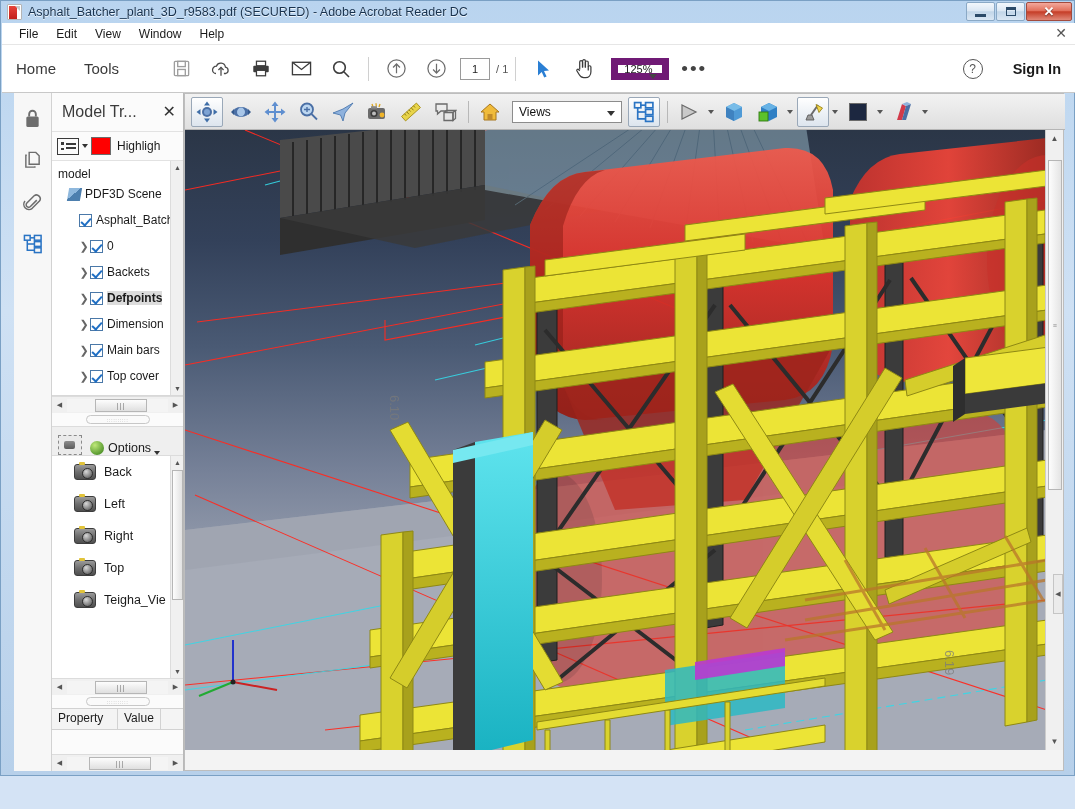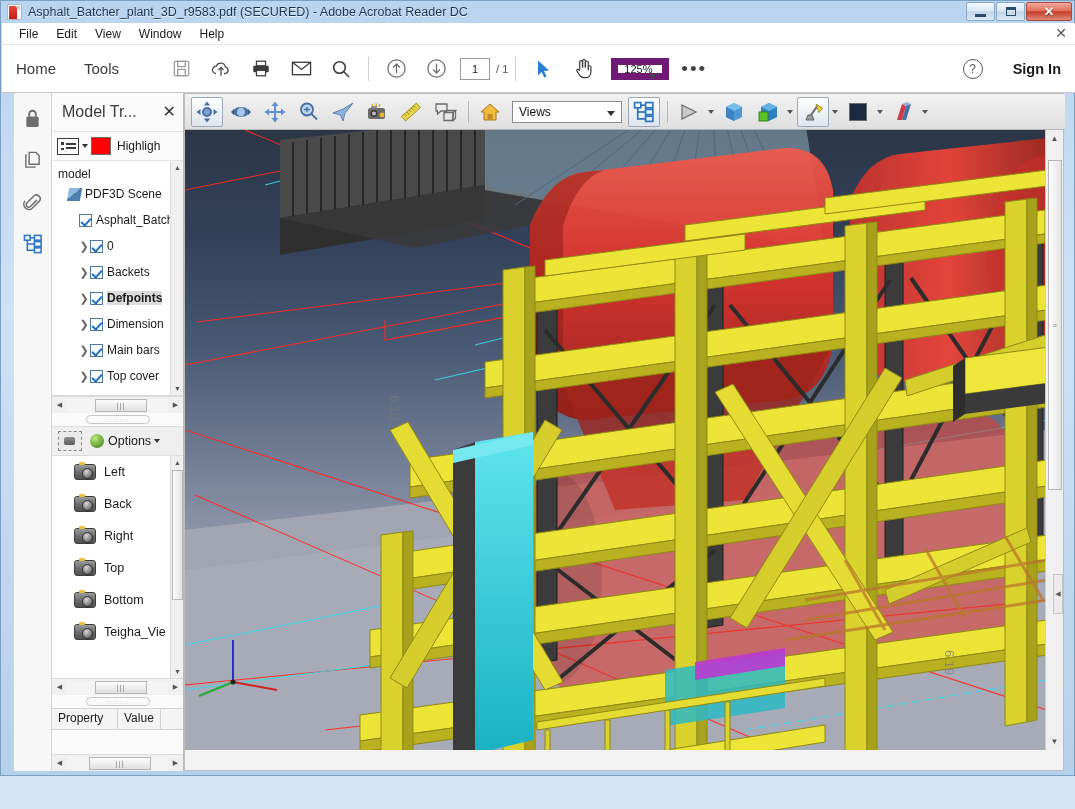--- a/index.html
+++ b/index.html
@@ -198,21 +198,21 @@
     background: #fbfbfb;
   }
   .grip .gp {
     width: 64px; height: 9px; border: 1px solid #c7c7c7; border-radius: 5px;
     background: #fafafa; display: flex; align-items: center; justify-content: center;
     font-size: 6px; color: #b0b0b0; letter-spacing: .5px; overflow:hidden;
   }
 
   
   .vtoolbar {
-    height: 30px; display: flex; align-items: center; padding-left: 6px; flex: none;
+    height: 30px; display: flex; align-items: flex-end; padding-left: 6px; flex: none;
     background: #efefef; border-top: 1px solid #dcdcdc; border-bottom: 1px solid #dcdcdc;
   }
   .camadd {
     width: 24px; height: 20px; border: 1px dashed #8a8a8a; position: relative;
     background: #eaeaea;
   }
   .camadd::before {
     content:""; position:absolute; left:5px; top:5px; width:11px; height:8px;
     border-radius:2px; background: linear-gradient(to bottom,#8d8d8d,#5b5b5b);
   }
@@ -558,37 +558,33 @@
         <div class="camadd"></div>
         <div class="optball"></div>
         <div class="optlbl">Options</div>
         <div class="minicar"></div>
       </div>
 
       <div class="views">
         <div id="views-rows">
             <div class="vrow">
               <span class="cam"></span>
-              <span class="vl">Left</span>
+              <span class="vl">Back</span>
             </div>
             <div class="vrow">
               <span class="cam"></span>
-              <span class="vl">Back</span>
+              <span class="vl">Left</span>
             </div>
             <div class="vrow">
               <span class="cam"></span>
               <span class="vl">Right</span>
             </div>
             <div class="vrow">
               <span class="cam"></span>
               <span class="vl">Top</span>
-            </div>
-            <div class="vrow">
-              <span class="cam"></span>
-              <span class="vl">Bottom</span>
             </div>
             <div class="vrow">
               <span class="cam"></span>
               <span class="vl">Teigha_Vie</span>
             </div>
           </div>
         <div class="vscroll">
           <div class="ar">▲</div>
           <div class="vth"></div>
           <div class="ar bot">▼</div>

